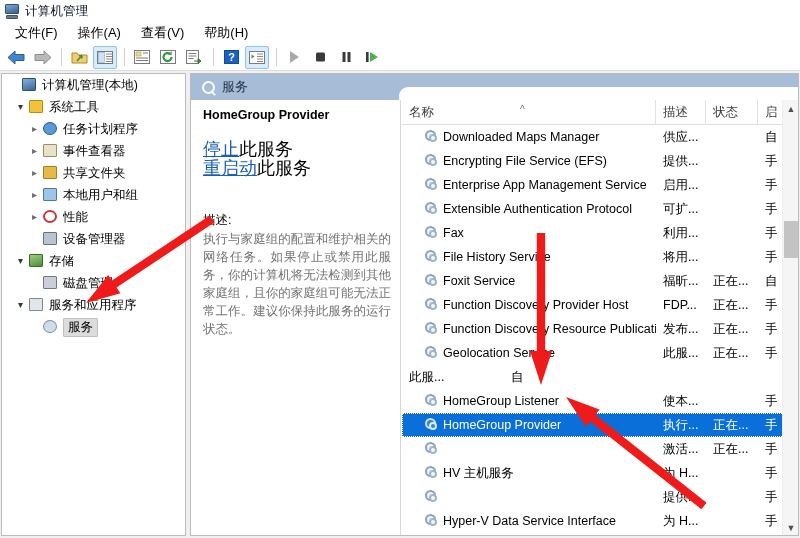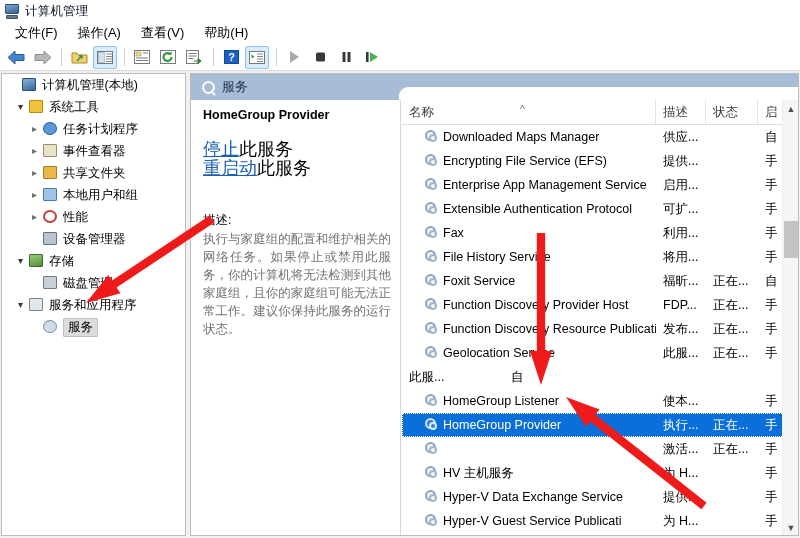--- a/index.html
+++ b/index.html
@@ -616,33 +616,32 @@
               <div class="cell c-desc">为 H...</div>
               <div class="cell c-state"></div>
               <div class="cell c-start">手</div>
             </div>
             <div class="lrow">
               <div class="cell c-name">
                 <span class="svcicon">
                   <span class="gear"></span>
                   <span class="gear2"></span>
                 </span>
-                <span>Hyper-V Data Exchange Service</span>
               </div>
               <div class="cell c-desc">提供...</div>
               <div class="cell c-state"></div>
               <div class="cell c-start">手</div>
             </div>
             <div class="lrow">
               <div class="cell c-name">
                 <span class="svcicon">
                   <span class="gear"></span>
                   <span class="gear2"></span>
                 </span>
-                <span>Hyper-V Guest Service Publicati</span>
+                <span>Hyper-V Data Service Interface</span>
               </div>
               <div class="cell c-desc">为 H...</div>
               <div class="cell c-state"></div>
               <div class="cell c-start">手</div>
             </div>
             <div class="lrow">
               <div class="cell c-state"></div>
             </div>
           </div>
 

